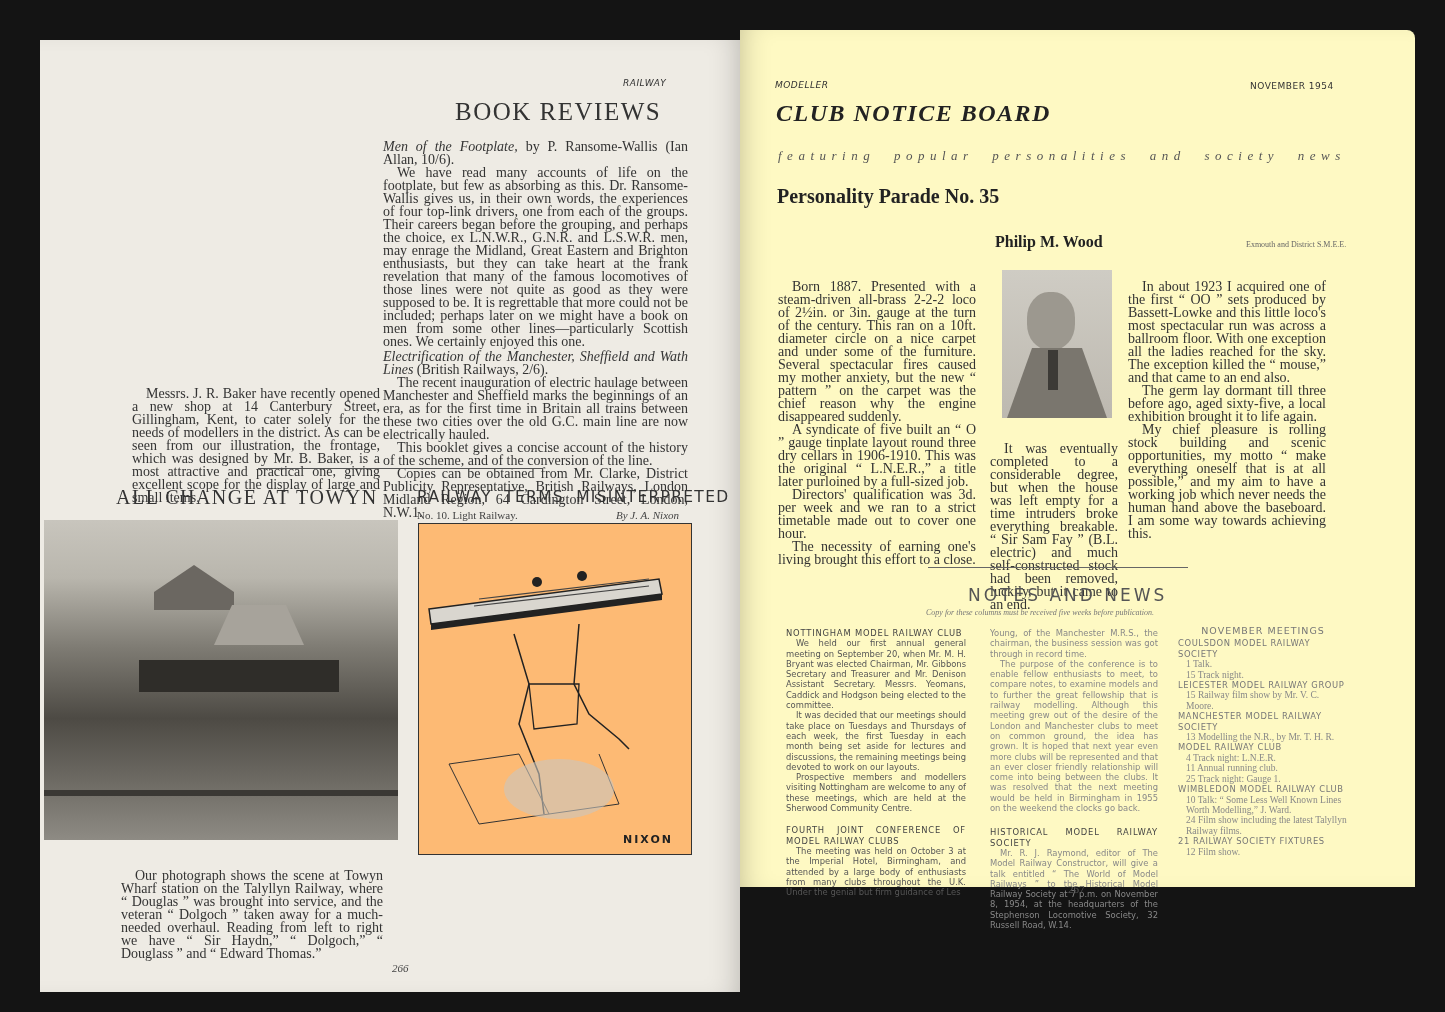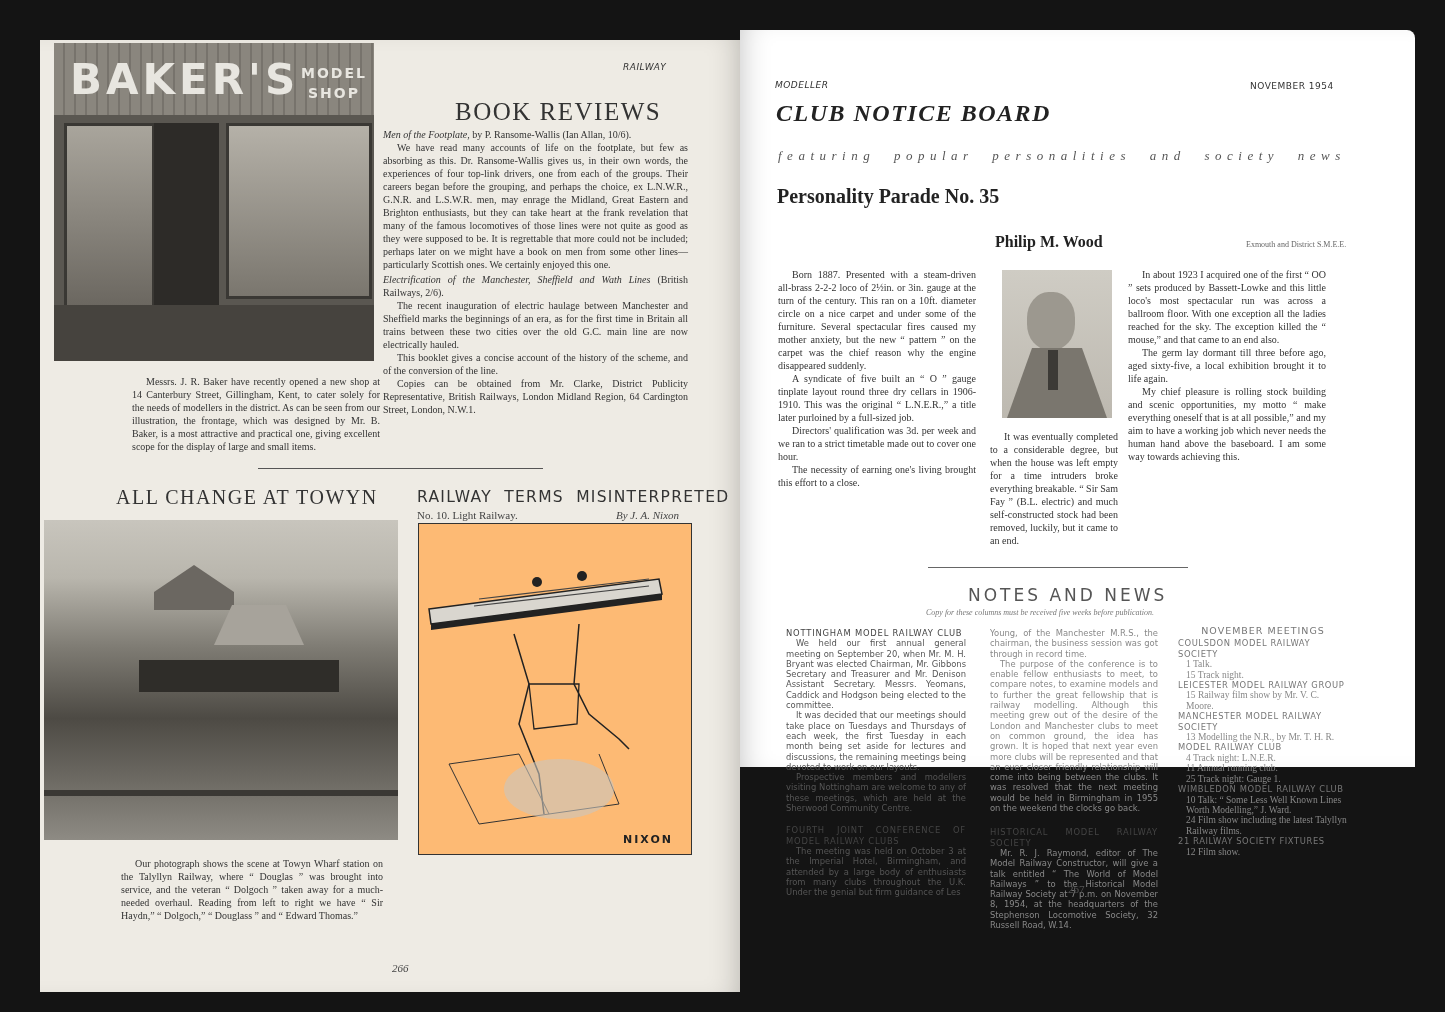--- a/index.html
+++ b/index.html
@@ -1,52 +1,42 @@
 <!DOCTYPE html>
 <html><head>
 <meta charset="utf-8">
 <style>
   html, body { margin:0; padding:0; }
   body { width:1445px; height:1012px; background:#141414; position:relative; overflow:hidden; font-family:"Liberation Serif", serif; }
   .page { position:absolute; background:#efece6; }
   .page-left { left:40px; top:40px; width:700px; height:952px; background:#eeebe4; box-shadow: inset -20px 0 30px -20px rgba(0,0,0,0.25); }
-  .page-right { left:740px; top:30px; width:675px; height:737px; background:#ffffff; box-shadow: inset 20px 0 30px -20px rgba(0,0,0,0.25); border-top-right-radius:8px; }
+  .page-right { left:740px; top:30px; width:675px; height:857px; background:#fef9c3; box-shadow: inset 20px 0 30px -20px rgba(0,0,0,0.25); border-top-right-radius:8px; }
   .abs { position:absolute; }
   .serif { font-family:"Liberation Serif", serif; color:#2a2a2a; }
   .sans { font-family:"DejaVu Sans", sans-serif; color:#333; }
-  .body-text { font-size:10px; line-height:13px; text-align:justify; color:#333; }
+  .body-text { font-size:14px; line-height:13px; text-align:justify; color:#333;margin-top:12px; }
   .body-text p { margin:0; text-indent:14px; }
   .body-text p.noindent { text-indent:0; }
   .photo { background:#6d6a64; overflow:hidden; }
   .runhead { font-family:"DejaVu Sans", sans-serif; font-style:italic; font-size:9px; letter-spacing:0.5px; color:#333; }
   .hr { height:1px; background:#555; }
   .col-news { font-family:"DejaVu Sans", sans-serif; font-size:8.4px; line-height:10.3px; color:#555; text-align:justify; }
   .col-news p { margin:0; text-indent:10px; }
   .col-news .h { text-indent:0; letter-spacing:0.8px; color:#444; margin-top:8px; }
   .mtg { font-family:"DejaVu Sans", sans-serif; font-size:8.4px; line-height:10.4px; color:#888; }
   .mtg .club { letter-spacing:0.6px; color:#777; }
   .mtg .item { padding-left:8px; font-family:"Liberation Serif", serif; font-size:9.5px; }
 </style>
 </head>
 <body>
 
 <div class="page page-left">
 
-  <div class="abs photo" style="left:14px; top:3px; width:320px; height:318px; background:#5a5751;">
-    <div class="abs" style="left:0; top:0; width:320px; height:72px; background:repeating-linear-gradient(90deg,#8a867e 0 9px,#77736c 9px 11px);"></div>
-    <div class="abs" style="left:16px; top:12px; font-family:'DejaVu Sans',sans-serif; font-weight:bold; font-size:42px; letter-spacing:4px; color:#e8e6e0;">BAKER'S</div>
-    <div class="abs" style="left:247px; top:22px; font-family:'DejaVu Sans',sans-serif; font-weight:bold; font-size:14px; letter-spacing:2px; color:#e8e6e0;">MODEL</div>
-    <div class="abs" style="left:254px; top:42px; font-family:'DejaVu Sans',sans-serif; font-weight:bold; font-size:14px; letter-spacing:2px; color:#e8e6e0;">SHOP</div>
-    <div class="abs" style="left:10px; top:80px; width:85px; height:180px; background:linear-gradient(180deg,#a9a59c,#6b6760); border:3px solid #3a3834;"></div>
-    <div class="abs" style="left:100px; top:80px; width:65px; height:200px; background:#2d2b28;"></div>
-    <div class="abs" style="left:172px; top:80px; width:140px; height:170px; background:linear-gradient(180deg,#b5b1a8,#7a766e); border:3px solid #3a3834;"></div>
-    <div class="abs" style="left:0; top:262px; width:320px; height:56px; background:#46433e;"></div>
-  </div>
 
-  <div class="abs runhead" style="left:583px; top:22px;">RAILWAY</div>
+  <div class="abs runhead" style="left:583px; top:38px;">RAILWAY</div>
 
   <div class="abs serif" style="left:415px; top:58px; font-size:25px; letter-spacing:1.5px; color:#333;">BOOK REVIEWS</div>
 
   <div class="abs body-text serif" style="left:343px; top:88px; width:305px;">
     <p class="noindent"><i>Men of the Footplate,</i><span> by P. Ransome-Wallis (Ian Allan, 10/6).</span></p>
     <p>We have read many accounts of life on the footplate, but few as absorbing as this. Dr. Ransome-Wallis gives us, in their own words, the experiences of four top-link drivers, one from each of the groups. Their careers began before the grouping, and perhaps the choice, ex L.N.W.R., G.N.R. and L.S.W.R. men, may enrage the Midland, Great Eastern and Brighton enthusiasts, but they can take heart at the frank revelation that many of the famous locomotives of those lines were not quite as good as they were supposed to be. It is regrettable that more could not be included; perhaps later on we might have a book on men from some other lines—particularly Scottish ones. We certainly enjoyed this one.</p>
     <p class="noindent" style="margin-top:2px;"><i>Electrification of the Manchester, Sheffield and Wath Lines</i><span> (British Railways, 2/6).</span></p>
     <p>The recent inauguration of electric haulage between Manchester and Sheffield marks the beginnings of an era, as for the first time in Britain all trains between these two cities over the old G.C. main line are now electrically hauled.</p>
     <p>This booklet gives a concise account of the history of the scheme, and of the conversion of the line.</p>
     <p>Copies can be obtained from Mr. Clarke, District Publicity Representative, British Railways, London Midland Region, 64 Cardington Street, London, N.W.1.</p>

